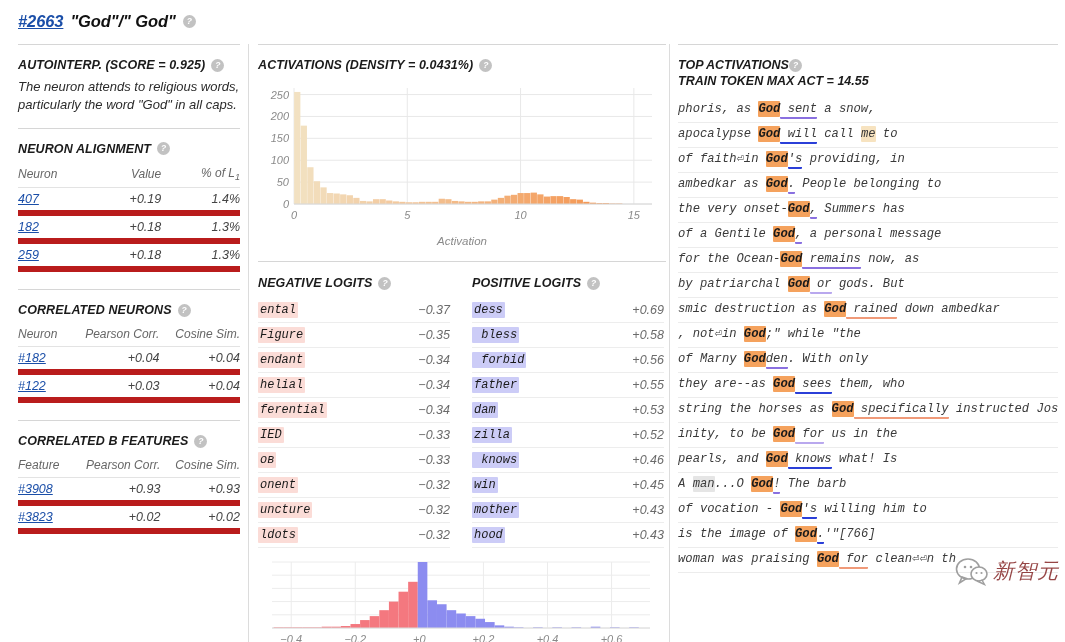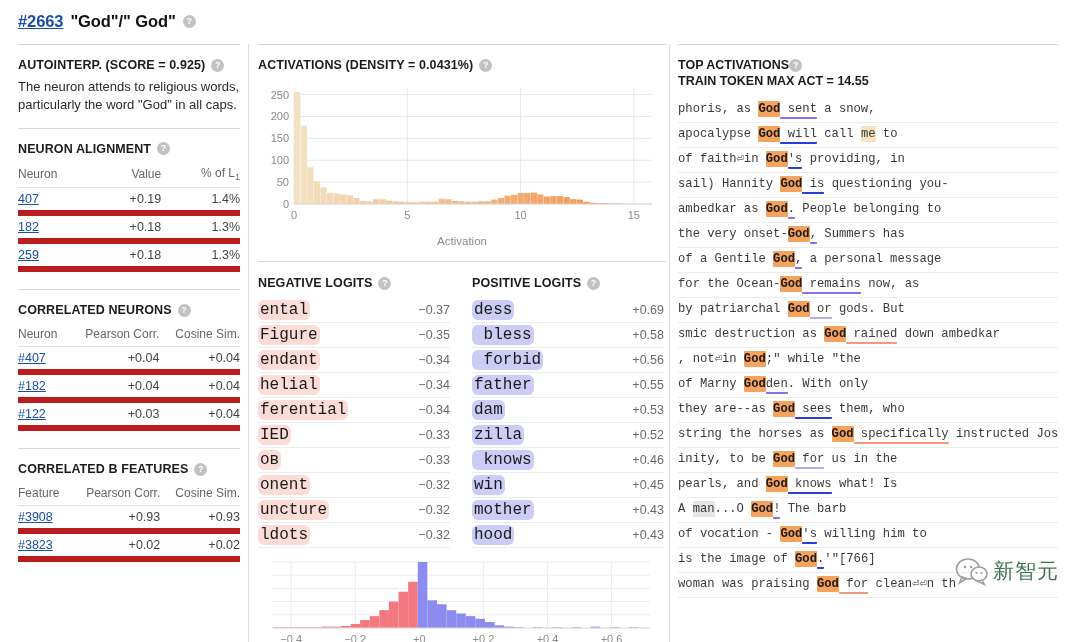--- a/index.html
+++ b/index.html
@@ -3,21 +3,21 @@
 <meta charset="utf-8">
 <style>
   html, body {
     margin: 0; padding: 0;
     width: 1065px; height: 642px;
     background: #ffffff;
     font-family: "Liberation Sans", sans-serif;
     color: #222;
     overflow: hidden;
   }
-  .page { position: relative; width: 1065px; height: 602px; }
+  .page { position: relative; width: 1065px; height: 602px; font-style: italic; }
 
   
   .header {
     position: absolute; left: 18px; top: 12px; width: 1030px;
     display: flex; align-items: center; gap: 7px;
     font-size: 16.5px; font-weight: bold; letter-spacing: -0.1px;
   }
   .header .idlink {
     color: #1a4ea8; text-decoration: underline; font-weight: bold;
   }
@@ -81,22 +81,22 @@
 
   
   .logit-cols { display: flex; gap: 22px; }
   .logit-col { width: 192px; }
   .logit-list { margin-top: 8px; }
   .logit-row {
     display: flex; justify-content: space-between; align-items: center;
     border-bottom: 1px solid #ededed; padding: 2px 0 3px 0; height: 19px;
   }
   .tok {
-    font-family: "Liberation Mono", monospace; font-size: 16px;
-    padding: 1px 2px; border-radius: 6px; color: #1a1a1a; white-space: pre; text-align: center;
+    font-family: "Liberation Mono", monospace; font-size: 12px;
+    padding: 1px 2px; border-radius: 1px; color: #1a1a1a; white-space: pre; text-align: center;
   }
   .tok-neg { background: #fbdcd7; }
   .tok-pos { background: #ccccf7; }
   .logit-val { font-size: 12.5px; color: #6b6b6b; }
 
   
   .ta-head { font-size: 12.5px; font-weight: bold; color: #1b1b1b; }
   .ta-head .row2 { margin-top: 2px; }
   .ta-list { margin-top: 10px; }
   .ta-row {
@@ -108,21 +108,21 @@
   }
   .ta-row .t { padding: 1px 0; border-radius: 1px; }
 
   
   .watermark {
     position: absolute; right: 6px; bottom: 16px;
     display: flex; align-items: center; gap: 4px; opacity: 0.82;
     pointer-events: none;
   }
   .wm-text {
-    font-size: 21px; color: #14532d; font-family: "DejaVu Sans", sans-serif;
+    font-size: 21px; color: #7f1d1d; font-family: "DejaVu Sans", sans-serif;
     letter-spacing: 1px;
   }
 </style>
 </head>
 <body>
 
 <div class="page">
 
   <div class="header">
     <a class="idlink">#2663</a>
@@ -185,25 +185,20 @@
     </div>
     <table class="tbl">
       <thead>
         <tr>
           <th class="l">Neuron</th>
           <th>Pearson Corr.</th>
           <th>Cosine Sim.</th>
         </tr>
       </thead>
       <tbody>
-        <tr>
-          <td class="l"><a>#407</a></td>
-          <td>+0.04</td>
-          <td>+0.04</td>
-        </tr>
         <tr>
           <td class="l"><a>#182</a></td>
           <td>+0.04</td>
           <td>+0.04</td>
         </tr>
         <tr>
           <td class="l"><a>#122</a></td>
           <td>+0.03</td>
           <td>+0.04</td>
         </tr>
@@ -487,21 +482,20 @@
       <div style="display:flex; align-items:center; ">
         <span>TOP ACTIVATIONS</span>
         <span class="help">?</span>
       </div>
       <div class="row2">TRAIN TOKEN MAX ACT = 14.55</div>
     </div>
     <div class="ta-list" id="ta-list">
         <div class="ta-row"><span class="t">phoris, as </span><span class="t" style="background: rgb(245, 162, 93); color: rgb(26, 26, 26); font-weight: bold;">God</span><span class="t" style="border-bottom: 2.5px solid rgb(138, 112, 224);"> sent</span><span class="t"> a snow,</span></div>
         <div class="ta-row"><span class="t"> apocalypse </span><span class="t" style="background: rgb(245, 162, 93); color: rgb(26, 26, 26); font-weight: bold;">God</span><span class="t" style="border-bottom: 2.5px solid rgb(43, 63, 216);"> will</span><span class="t"> call </span><span class="t" style="background: rgb(247, 227, 192);">me</span><span class="t"> to</span></div>
         <div class="ta-row"><span class="t"> of faith⏎in </span><span class="t" style="background: rgb(245, 162, 93); color: rgb(26, 26, 26); font-weight: bold;">God</span><span class="t" style="border-bottom: 2.5px solid rgb(43, 63, 216);">'s</span><span class="t"> providing, in</span></div>
-        <div class="ta-row"><span class="t"> sail) Hannity </span><span class="t" style="background: rgb(245, 162, 93); color: rgb(26, 26, 26); font-weight: bold;">God</span><span class="t" style="border-bottom: 2.5px solid rgb(43, 63, 216);"> is</span><span class="t"> questioning you-</span></div>
         <div class="ta-row"><span class="t"> ambedkar as </span><span class="t" style="background: rgb(245, 162, 93); color: rgb(26, 26, 26); font-weight: bold;">God</span><span class="t" style="border-bottom: 2.5px solid rgb(138, 112, 224);">.</span><span class="t"> People belonging to</span></div>
         <div class="ta-row"><span class="t"> the very onset-</span><span class="t" style="background: rgb(245, 162, 93); color: rgb(26, 26, 26); font-weight: bold;">God</span><span class="t" style="border-bottom: 2.5px solid rgb(138, 112, 224);">,</span><span class="t"> Summers has</span></div>
         <div class="ta-row"><span class="t"> of a Gentile </span><span class="t" style="background: rgb(245, 162, 93); color: rgb(26, 26, 26); font-weight: bold;">God</span><span class="t" style="border-bottom: 2.5px solid rgb(138, 112, 224);">,</span><span class="t"> a personal message</span></div>
         <div class="ta-row"><span class="t">for the Ocean-</span><span class="t" style="background: rgb(245, 162, 93); color: rgb(26, 26, 26); font-weight: bold;">God</span><span class="t" style="border-bottom: 2.5px solid rgb(138, 112, 224);"> remains</span><span class="t"> now, as</span></div>
         <div class="ta-row"><span class="t"> by patriarchal </span><span class="t" style="background: rgb(245, 162, 93); color: rgb(26, 26, 26); font-weight: bold;">God</span><span class="t" style="border-bottom: 2.5px solid rgb(185, 168, 238);"> or</span><span class="t"> gods. But</span></div>
         <div class="ta-row"><span class="t">smic destruction as </span><span class="t" style="background: rgb(245, 162, 93); color: rgb(26, 26, 26); font-weight: bold;">God</span><span class="t" style="border-bottom: 2.5px solid rgb(240, 154, 121);"> rained</span><span class="t"> down ambedkar</span></div>
         <div class="ta-row"><span class="t">, not⏎in </span><span class="t" style="background: rgb(245, 162, 93); color: rgb(26, 26, 26); font-weight: bold;">God</span><span class="t">;" while "the</span></div>
         <div class="ta-row"><span class="t"> of Marny </span><span class="t" style="background: rgb(245, 162, 93); color: rgb(26, 26, 26); font-weight: bold;">God</span><span class="t" style="border-bottom: 2.5px solid rgb(138, 112, 224);">den</span><span class="t">. With only</span></div>
         <div class="ta-row"><span class="t"> they are--as </span><span class="t" style="background: rgb(245, 162, 93); color: rgb(26, 26, 26); font-weight: bold;">God</span><span class="t" style="border-bottom: 2.5px solid rgb(43, 63, 216);"> sees</span><span class="t"> them, who</span></div>
         <div class="ta-row"><span class="t">string the horses as </span><span class="t" style="background: rgb(245, 162, 93); color: rgb(26, 26, 26); font-weight: bold;">God</span><span class="t" style="border-bottom: 2.5px solid rgb(240, 154, 121);"> specifically</span><span class="t"> instructed Joshua</span></div>

